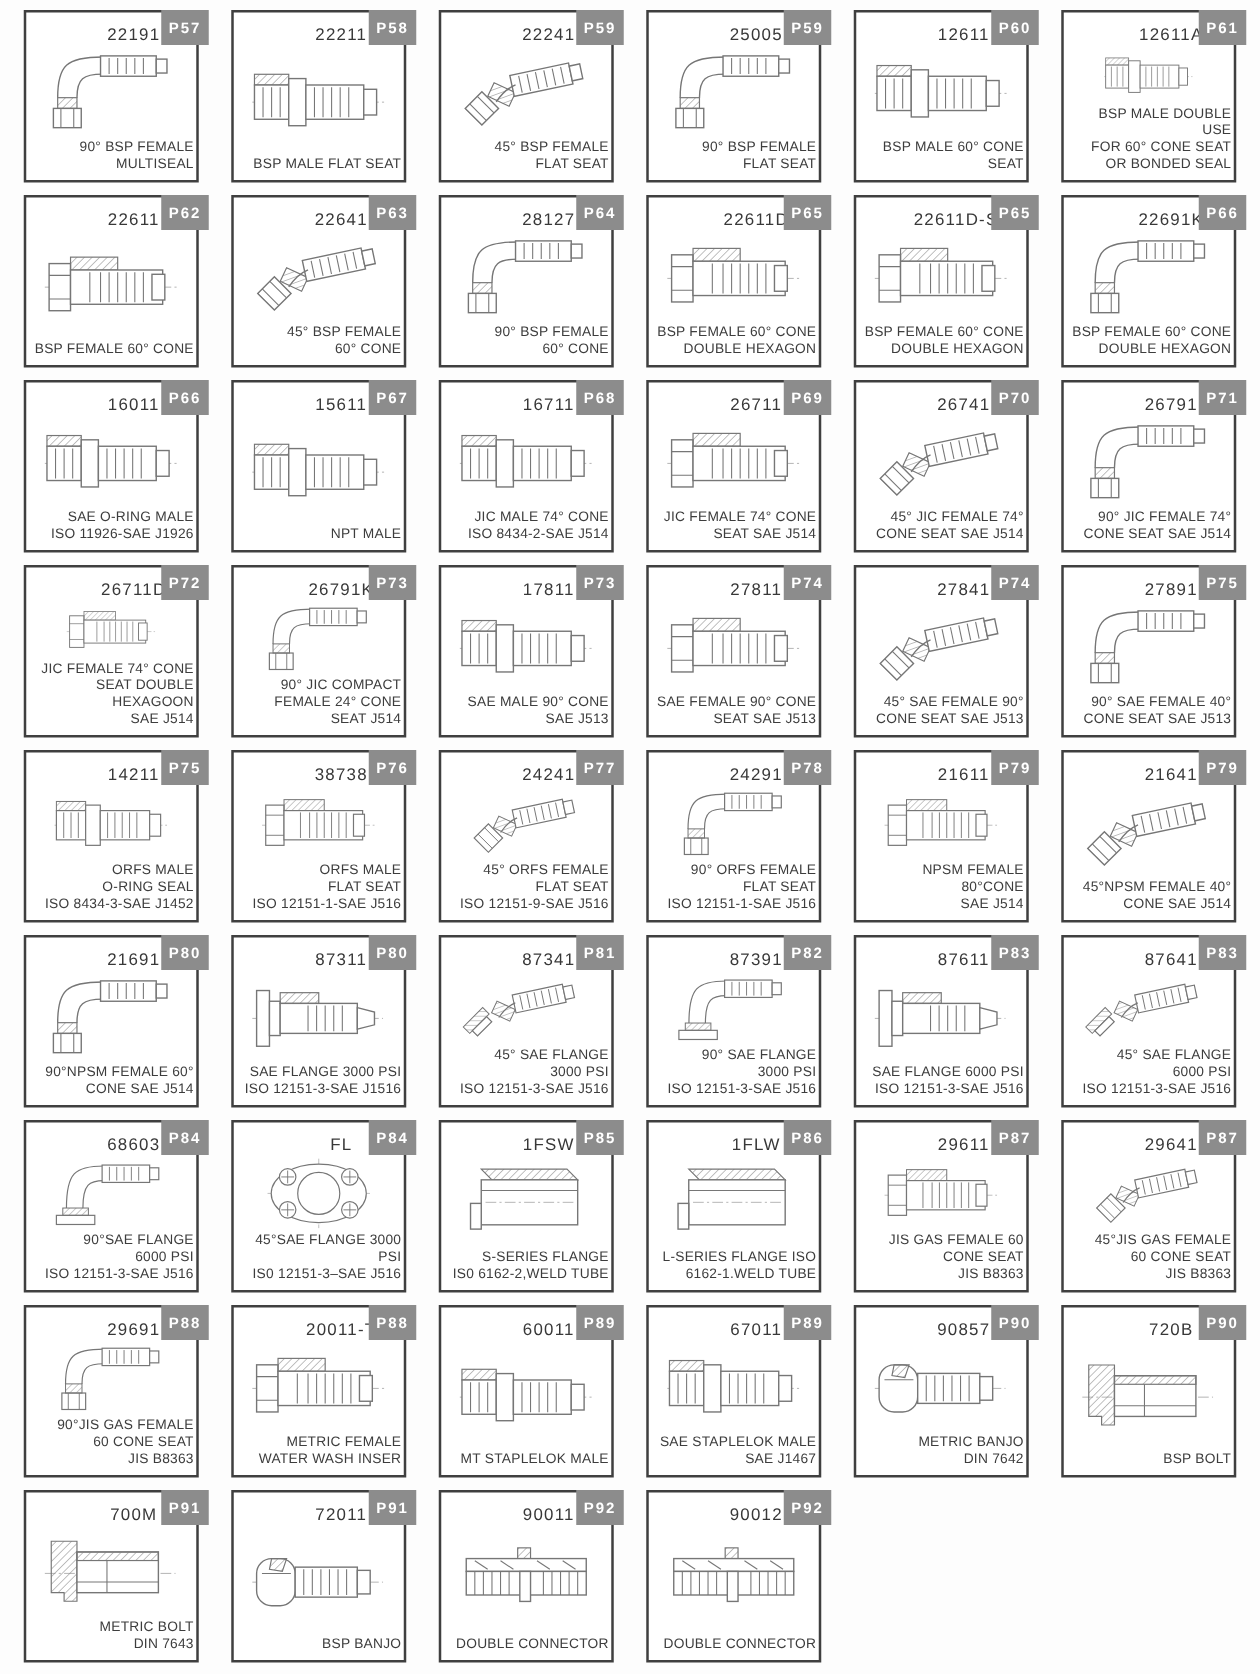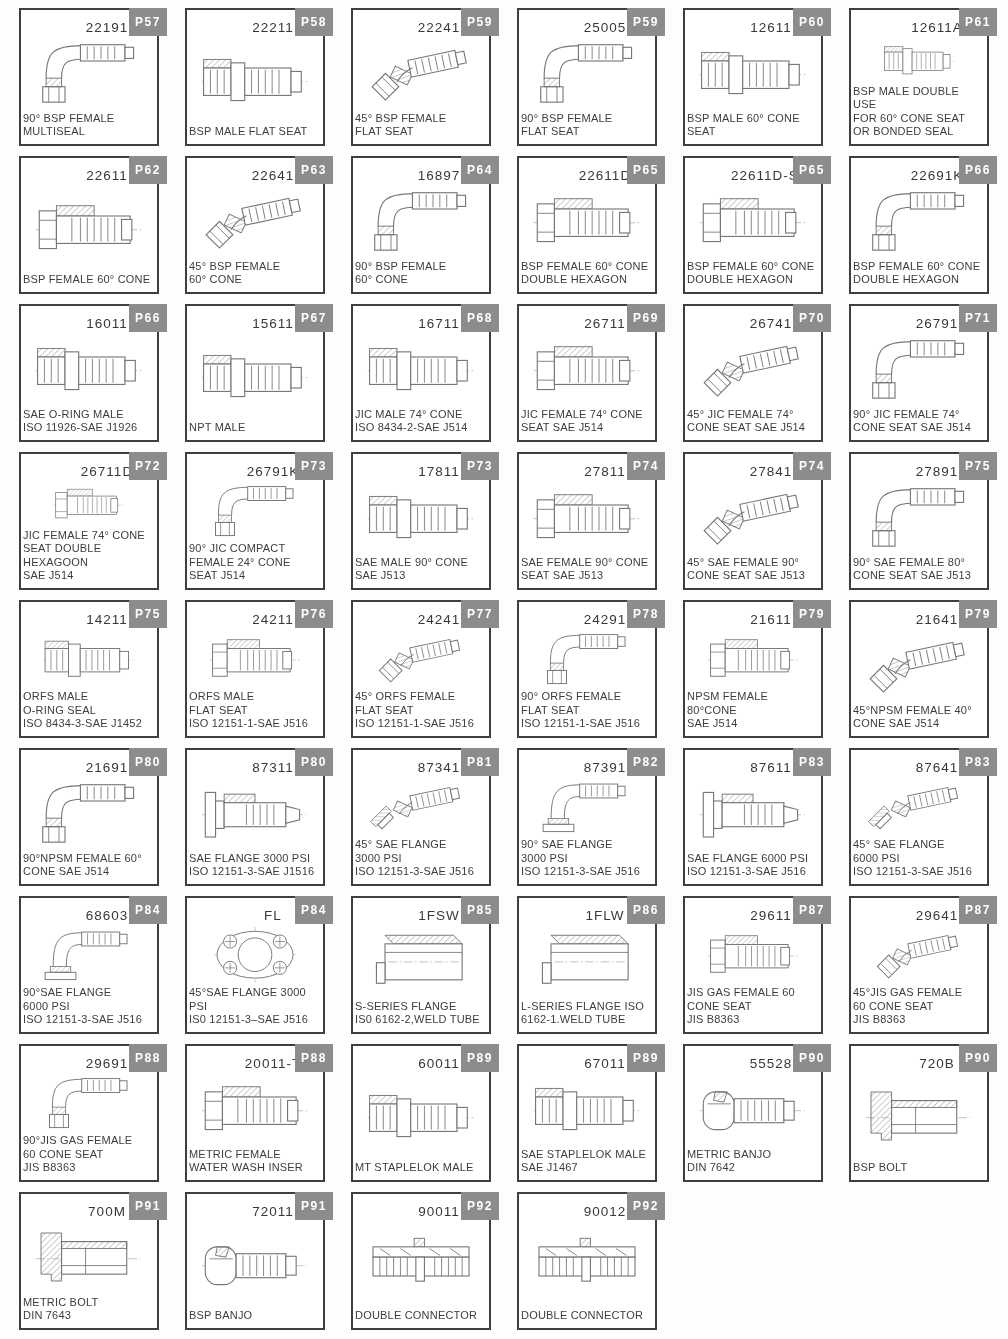--- a/index.html
+++ b/index.html
@@ -45,21 +45,21 @@
     padding-left:36px;
   }
   .drawing{
     flex:1 1 auto;min-height:0;
     display:flex;align-items:center;justify-content:center;
     padding:1px 4px;
   }
   .drawing svg{width:120px;height:100%;max-height:72px;}
   .desc{
     flex:0 0 auto;
-    text-align:left;
+    text-align:right;
     font-size:11px;
     line-height:1.2;
     letter-spacing:0.2px;
     white-space:pre-line;
     margin:0 2px 6px 2px;
     color:#3d3d3d;
   }
   .pt{fill:#ffffff;stroke:#767676;stroke-width:1.3;}
   .op{fill:none;stroke:#767676;stroke-width:1.3;}
   .ln{stroke:#767676;stroke-width:1;}
@@ -375,21 +375,21 @@
           </svg>
     </div>
     <div class="desc">45° BSP FEMALE
 60° CONE</div>
   </div>
 
   <div class="cell">
     <div class="badge">
       <span>P64</span>
     </div>
-    <div class="code">16897</div>
+    <div class="code">28127</div>
     <div class="drawing">
       <svg>
             <use href="#sym-elbow90"></use>
           </svg>
     </div>
     <div class="desc">90° BSP FEMALE
 60° CONE</div>
   </div>
 
   <div class="cell">
@@ -592,21 +592,21 @@
   <div class="cell">
     <div class="badge">
       <span>P75</span>
     </div>
     <div class="code">27891</div>
     <div class="drawing">
       <svg>
             <use href="#sym-elbow90"></use>
           </svg>
     </div>
-    <div class="desc">90° SAE FEMALE 80°
+    <div class="desc">90° SAE FEMALE 40°
 CONE SEAT SAE J513</div>
   </div>
 
   <div class="cell">
     <div class="badge">
       <span>P75</span>
     </div>
     <div class="code">14211</div>
     <div class="drawing">
       <svg>
@@ -615,21 +615,21 @@
     </div>
     <div class="desc">ORFS MALE
 O-RING SEAL
 ISO 8434-3-SAE J1452</div>
   </div>
 
   <div class="cell">
     <div class="badge">
       <span>P76</span>
     </div>
-    <div class="code">24211</div>
+    <div class="code">38738</div>
     <div class="drawing">
       <svg>
             <use href="#sym-straight"></use>
           </svg>
     </div>
     <div class="desc">ORFS MALE
 FLAT SEAT
 ISO 12151-1-SAE J516</div>
   </div>
 
@@ -638,21 +638,21 @@
       <span>P77</span>
     </div>
     <div class="code">24241</div>
     <div class="drawing">
       <svg>
             <use href="#sym-elbow45"></use>
           </svg>
     </div>
     <div class="desc">45° ORFS FEMALE
 FLAT SEAT
-ISO 12151-1-SAE J516</div>
+ISO 12151-9-SAE J516</div>
   </div>
 
   <div class="cell">
     <div class="badge">
       <span>P78</span>
     </div>
     <div class="code">24291</div>
     <div class="drawing">
       <svg>
             <use href="#sym-elbow90"></use>
@@ -918,21 +918,21 @@
           </svg>
     </div>
     <div class="desc">SAE STAPLELOK MALE
 SAE J1467</div>
   </div>
 
   <div class="cell">
     <div class="badge">
       <span>P90</span>
     </div>
-    <div class="code">55528</div>
+    <div class="code">90857</div>
     <div class="drawing">
       <svg>
             <use href="#sym-banjo"></use>
           </svg>
     </div>
     <div class="desc">METRIC BANJO
 DIN 7642</div>
   </div>
 
   <div class="cell">

